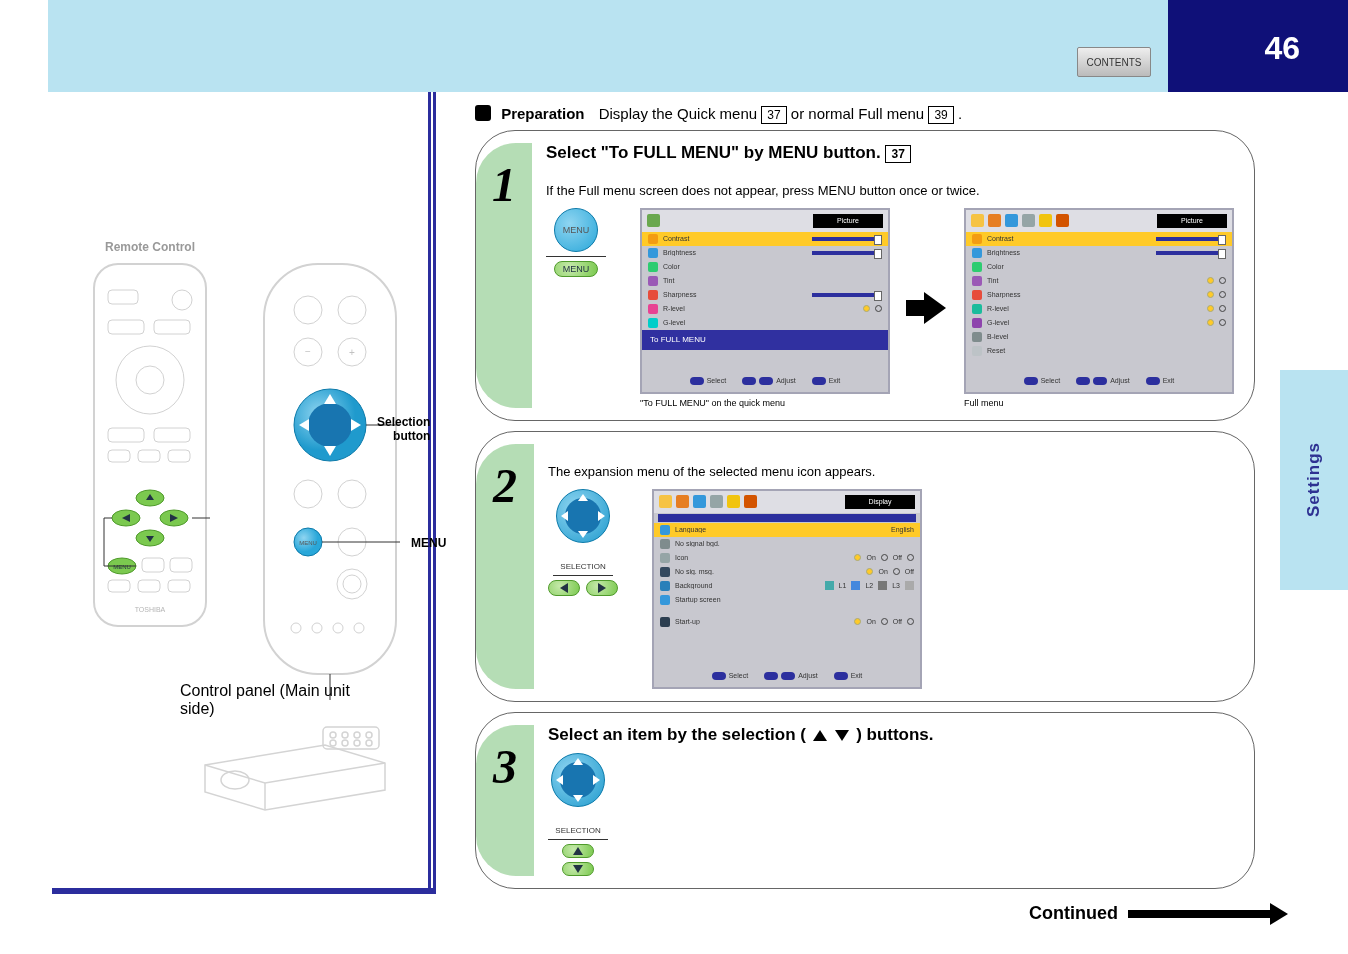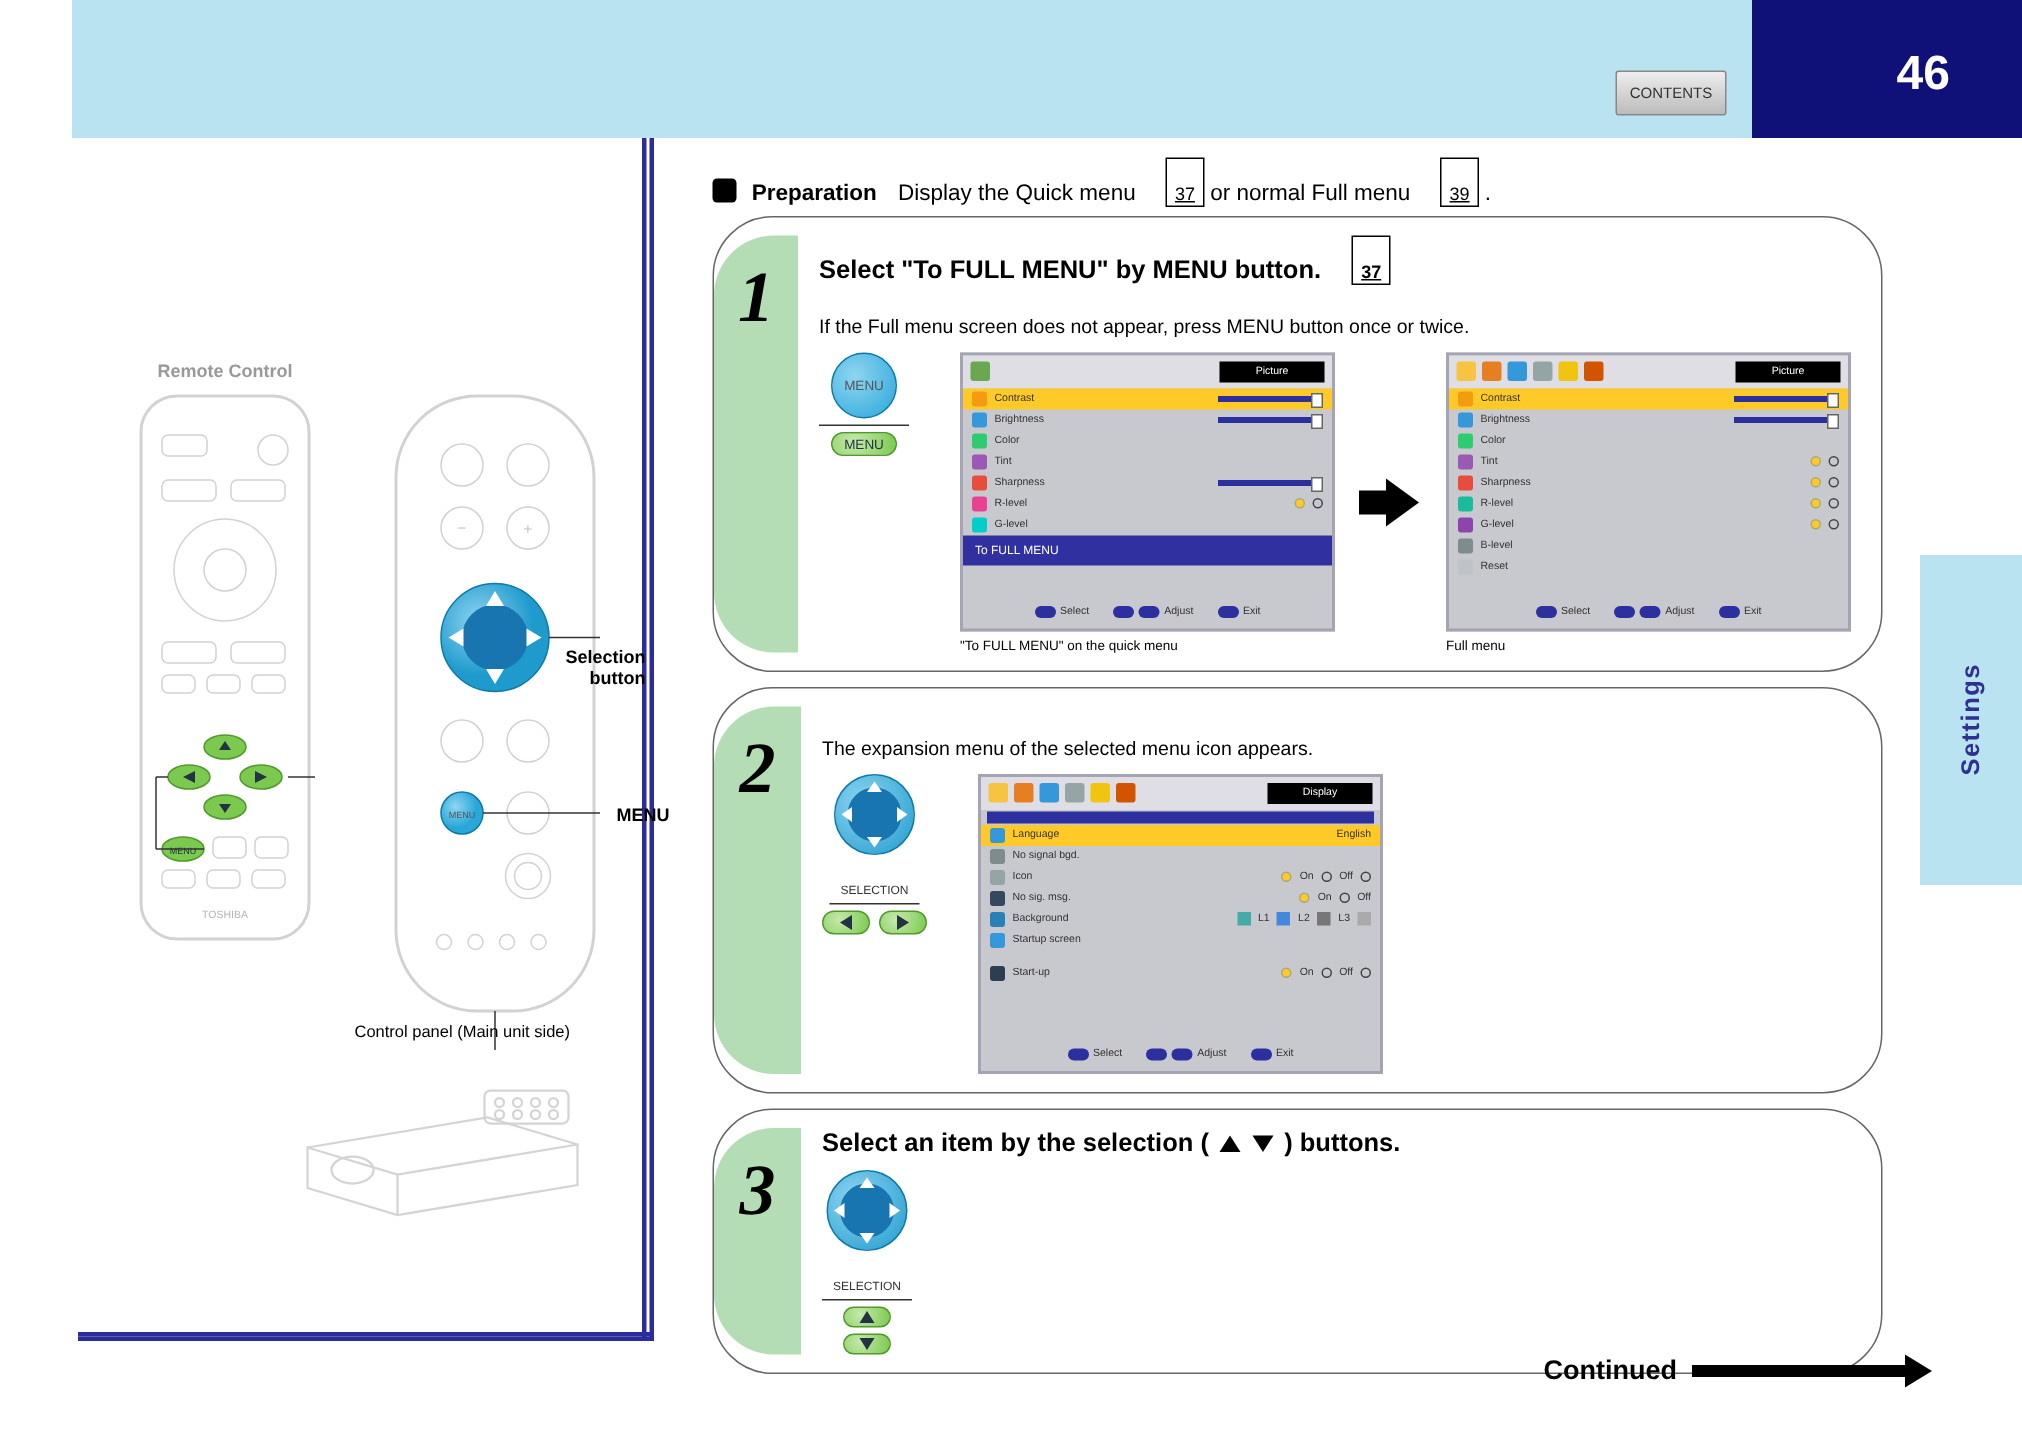--- a/index.html
+++ b/index.html
@@ -83,21 +83,21 @@
 
   
   .right-col {
     position: absolute; top: 105px; left: 475px; width: 780px;
   }
   .preparation-bullet {
     display: inline-block; width: 16px; height: 16px; background:#000; border-radius:3px;
     vertical-align: -2px; margin-right: 6px;
   }
   .arrow-tag {
-    display:inline-block; font-size:12px; border:1px solid #000; padding:16px 5px 1px 5px; margin-left:16px;text-decoration:underline;
+    display:inline-block; font-size:12px; border:1px solid #000; padding:1px 5px 1px 5px; margin-left:0;
   }
   .prep-line { font-size: 15px; margin-bottom: 6px; }
 
   .step-box {
     border: 1.5px solid #666;
     border-radius: 40px;
     padding: 12px 20px 12px 0;
     margin-bottom: 10px;
     display: flex;
     align-items: flex-start;
@@ -307,41 +307,41 @@
     <circle cx="36" cy="368" r="5" fill="none" stroke="#d2d2d2"></circle>
     <circle cx="57" cy="368" r="5" fill="none" stroke="#d2d2d2"></circle>
     <circle cx="78" cy="368" r="5" fill="none" stroke="#d2d2d2"></circle>
     <circle cx="99" cy="368" r="5" fill="none" stroke="#d2d2d2"></circle>
 
     <line x1="106" y1="165" x2="168" y2="165" stroke="#333"></line>
     <line x1="62" y1="282" x2="168" y2="282" stroke="#333"></line>
     <line x1="70" y1="414" x2="70" y2="444" stroke="#333"></line>
   </svg>
 
-  <div class="label-sel" style="top:201px; left:312px">Selection button</div>
+  <div class="label-sel" style="top:185px; left:312px">Selection button</div>
   <div class="label-sel" style="top:306px; left:346px">MENU</div>
 
   <svg class="remote-svg" style="top:465px; left:120px;" width="210" height="120" viewBox="0 0 210 120">
     <g stroke="#d4d4d4" fill="none" stroke-width="1.5">
       <path d="M20 70 L140 50 L200 68 L200 95 L80 115 L20 97 Z"></path>
       <path d="M20 70 L80 88 L200 68"></path>
       <path d="M80 88 L80 115"></path>
       <ellipse cx="50" cy="85" rx="14" ry="9"></ellipse>
       <rect x="138" y="32" width="56" height="22" rx="4"></rect>
       <circle cx="148" cy="40" r="3"></circle>
         <circle cx="160" cy="40" r="3"></circle>
         <circle cx="172" cy="40" r="3"></circle>
         <circle cx="184" cy="40" r="3"></circle>
       <circle cx="148" cy="48" r="3"></circle>
         <circle cx="160" cy="48" r="3"></circle>
         <circle cx="172" cy="48" r="3"></circle>
         <circle cx="184" cy="48" r="3"></circle>
     </g>
   </svg>
-  <div class="label-sel" style="top:452px; left:115px; width:200px; text-align:right; font-weight:normal; font-size:11px;">Control panel (Main unit side)</div>
+  <div class="label-sel" style="top:452px; left:115px; width:200px; text-align:left; font-weight:normal; font-size:16px;">Control panel (Main unit side)</div>
   <div class="label-sel" style="top:10px; left:40px; font-size:12px; color:#999;">Remote Control</div>
 </div>
 
 <div class="right-col">
   <div class="prep-line">
     <span class="preparation-bullet"></span>
     <b>Preparation</b>
     <span style="margin-left:10px;">
       <span>Display the Quick menu</span>
       <span class="arrow-tag">37</span>

